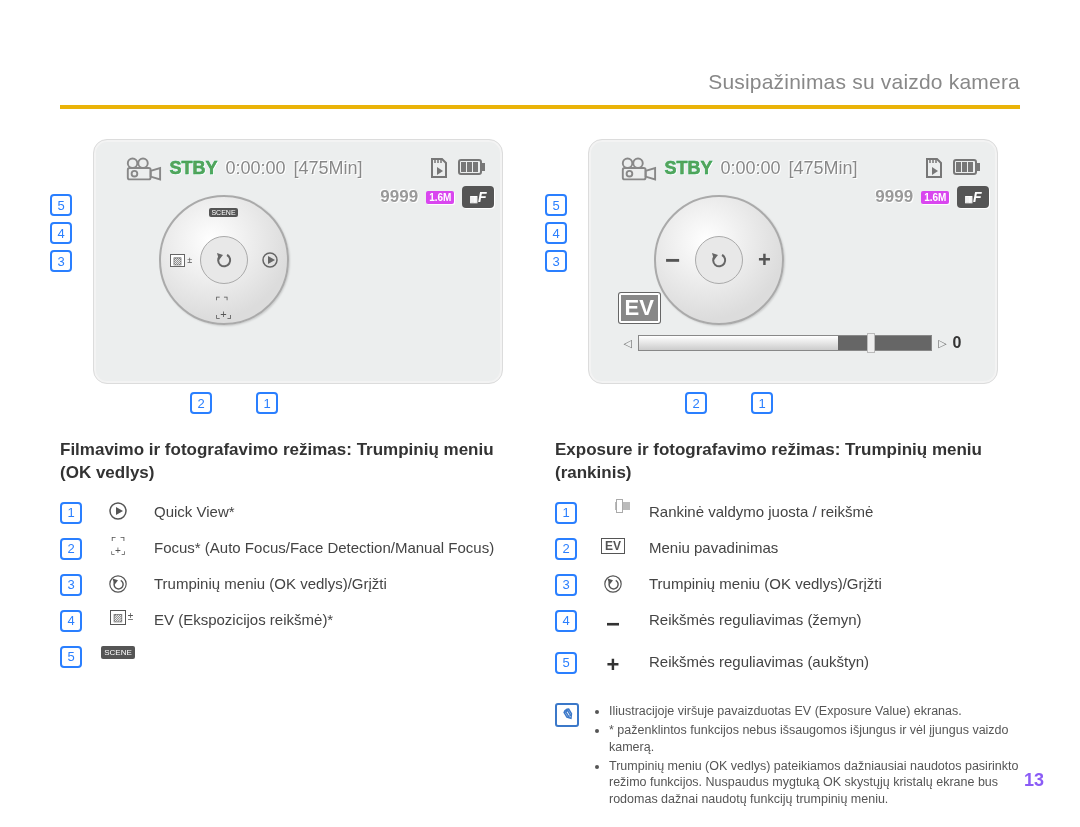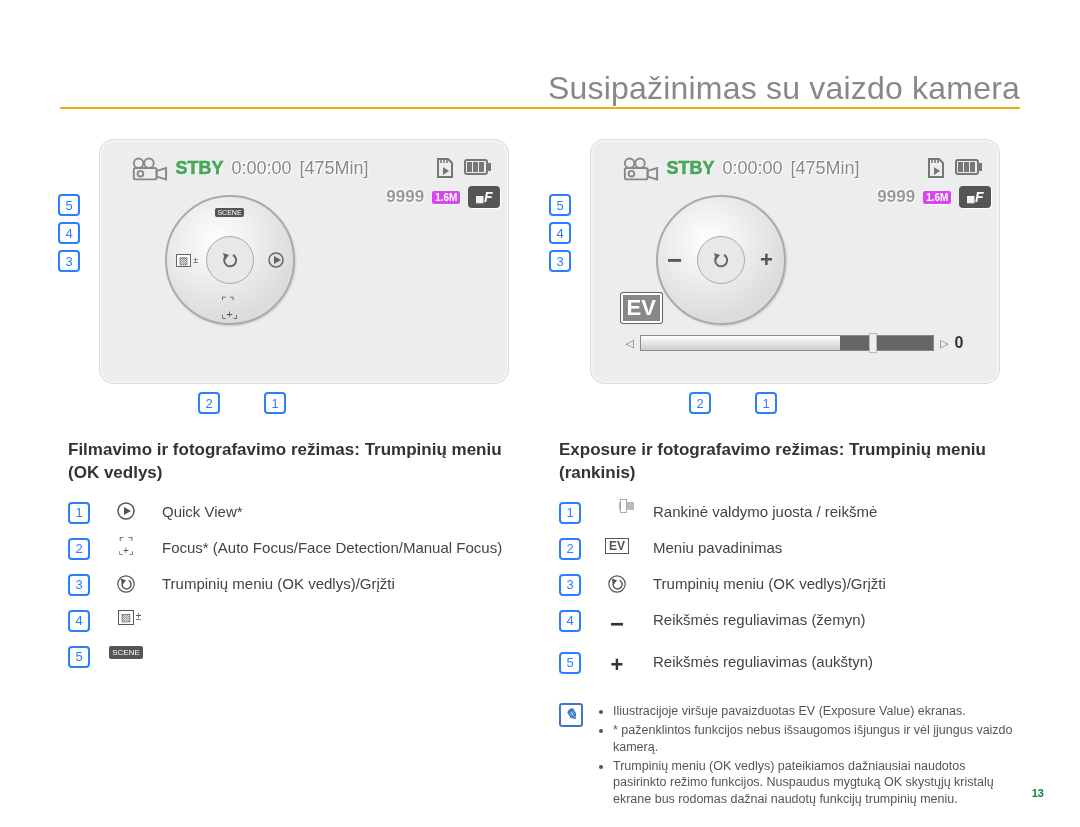--- a/index.html
+++ b/index.html
@@ -1,19 +1,19 @@
 <!DOCTYPE html>
 <html><head>
 <meta charset="utf-8">
 <style>
   * { box-sizing: border-box; margin: 0; padding: 0; }
   html, body { width: 1080px; height: 827px; background: #fff; font-family: Arial, Helvetica, sans-serif; color: #333; }
   .page { width: 1080px; height: 827px; padding: 70px 60px 0 60px; position: relative; }
-  .head-right { text-align: right; color: #888; font-size: 32px; font-weight: 400; border-bottom: 2px solid #eab308; padding-bottom: 0; margin-bottom: 30px; letter-spacing: 0.2px;}
-  .cols { display: flex; gap: 30px; margin-left: 8px; }
+  .head-right { text-align: right; color: #888; font-size: 21px; font-weight: 400; border-bottom: 4px solid #eab308; padding-bottom: 11px; margin-bottom: 30px; letter-spacing: 0.2px;}
+  .cols { display: flex; gap: 30px; }
   .col { flex: 1 1 0; }
 
   .screen {
     width: 410px; height: 245px; background: #eceeee;
     border: 1px solid #dcdcdc; border-radius: 14px; position: relative; margin: 0 auto 12px auto;
     box-shadow: inset 0 0 0 2px #f3f3f3;
   }
   .topbar { position: absolute; top: 14px; left: 30px; right: 14px; display: flex; align-items: center; gap: 8px; }
   .cam-icon { width: 38px; height: 28px; }
   .cam-icon svg { width: 100%; height: 100%; }
@@ -66,21 +66,21 @@
   .leg-n { width:22px; height:22px; flex:none; border:2px solid #2a7fff; border-radius:4px; display:flex; align-items:center; justify-content:center; font-size:13px; color:#2a7fff;}
   .leg-icon { width:36px; flex:none; display:flex; align-items:center; justify-content:center; font-size:15px; color:#555;}
   .leg-text { flex:1; line-height:1.35; }
 
   .note { display:flex; gap:12px; margin-top:18px; font-size:12.5px; color:#555;}
   .note-icon { width:24px; height:24px; flex:none; border:2px solid #3b78c9; border-radius:3px; display:flex; align-items:center; justify-content:center; background:#fff;}
   .note-icon span { color:#3b78c9; font-size:16px; font-style:italic; font-weight:bold; transform: skewX(-8deg);}
   .note ul { list-style: disc; padding-left: 18px;}
   .note li { margin-bottom:2px; line-height:1.35;}
 
-  .pagenum { position:absolute; right:36px; bottom:28px; font-size:11px; font-weight:bold; color:#15803d;}
+  .pagenum { position:absolute; right:36px; bottom:36px; font-size:18px; font-weight:bold; color:#8b5cf6;}
 
   .slider-icon { width:34px; height:8px; background:#bbb; position:relative;}
   .slider-icon:before{content:""; position:absolute; left:0; top:0; bottom:0; width:55%; background:#fff;}
   .slider-icon:after{content:""; position:absolute; left:60%; top:-3px; bottom:-3px; width:5px; background:#fff; border:1px solid #aaa;}
 </style>
 </head>
 <body>
 
 <div class="page">
   <div class="head-right">Susipažinimas su vaizdo kamera</div>
@@ -192,20 +192,21 @@
               <polygon points="5,5 11,7 7,12" fill="#555"></polygon>
             </svg>
           </div>
         <div class="leg-text">Trumpinių meniu (OK vedlys)/Grįžti</div>
       </div>
       <div class="legend-row">
         <div class="leg-n">4</div>
         <div class="leg-icon">
             <span style="border:1.5px solid #555; padding:0 2px; font-size:11px; position:relative;">▨<span style="position:absolute; right:-8px; top:0; font-size:10px;">±</span></span>
           </div>
+        <div class="leg-text">EV (Ekspozicijos reikšmė)*</div>
       </div>
       <div class="legend-row">
         <div class="leg-n">5</div>
         <div class="leg-icon">
             <span style="background:#555;color:#fff;font-size:8px;padding:2px 3px;border-radius:2px;">SCENE</span>
           </div>
       </div>
     </div>
 
     <div class="col">

